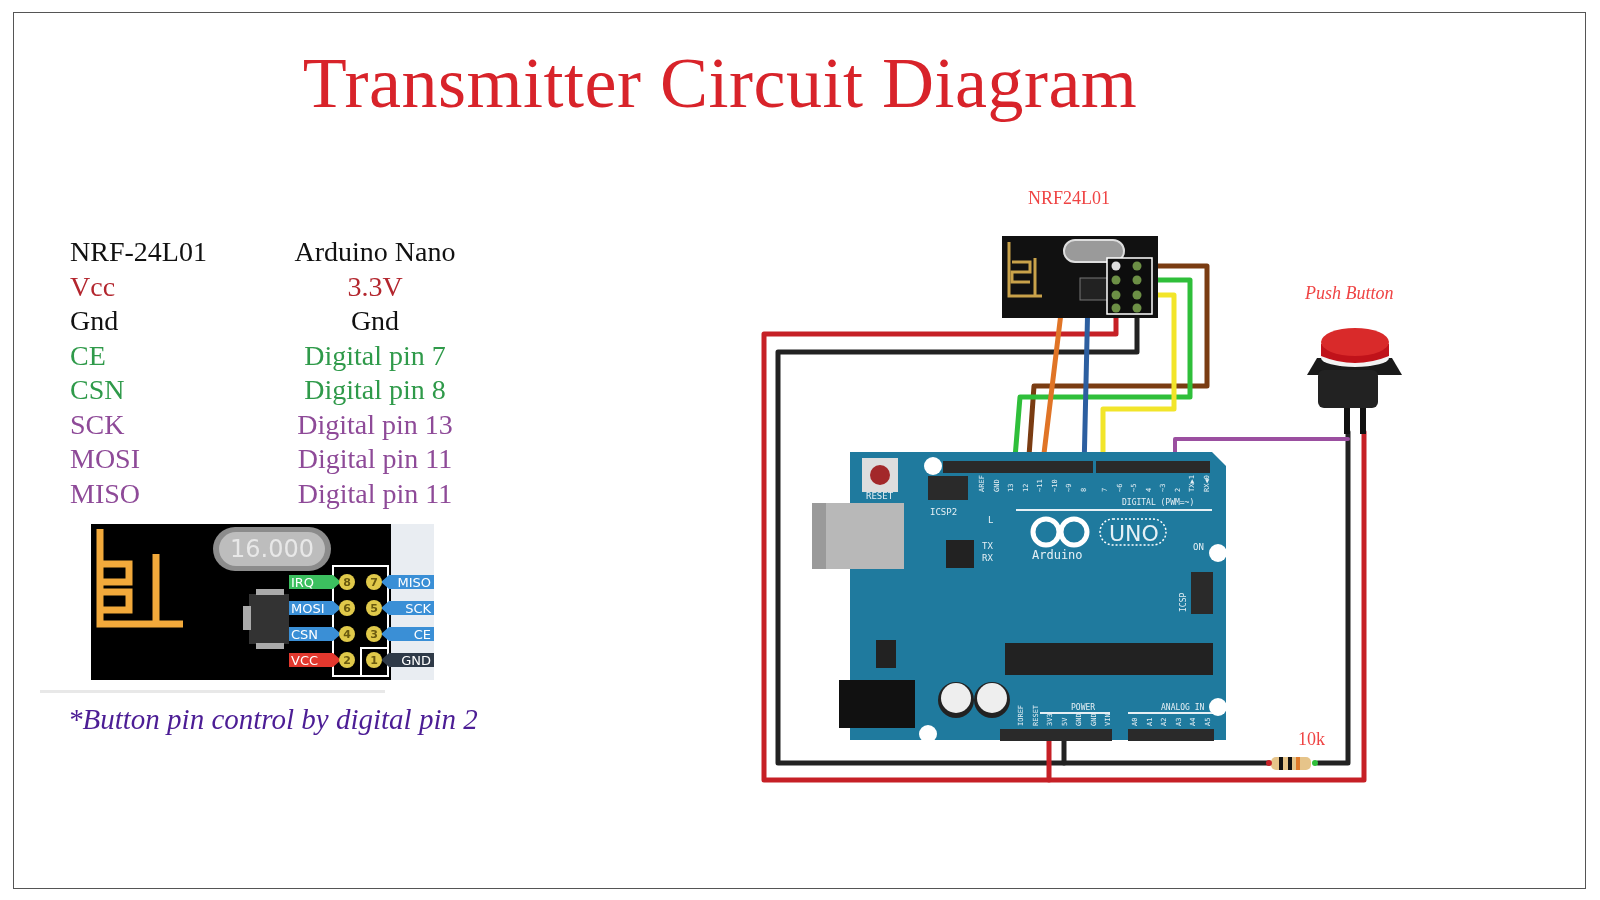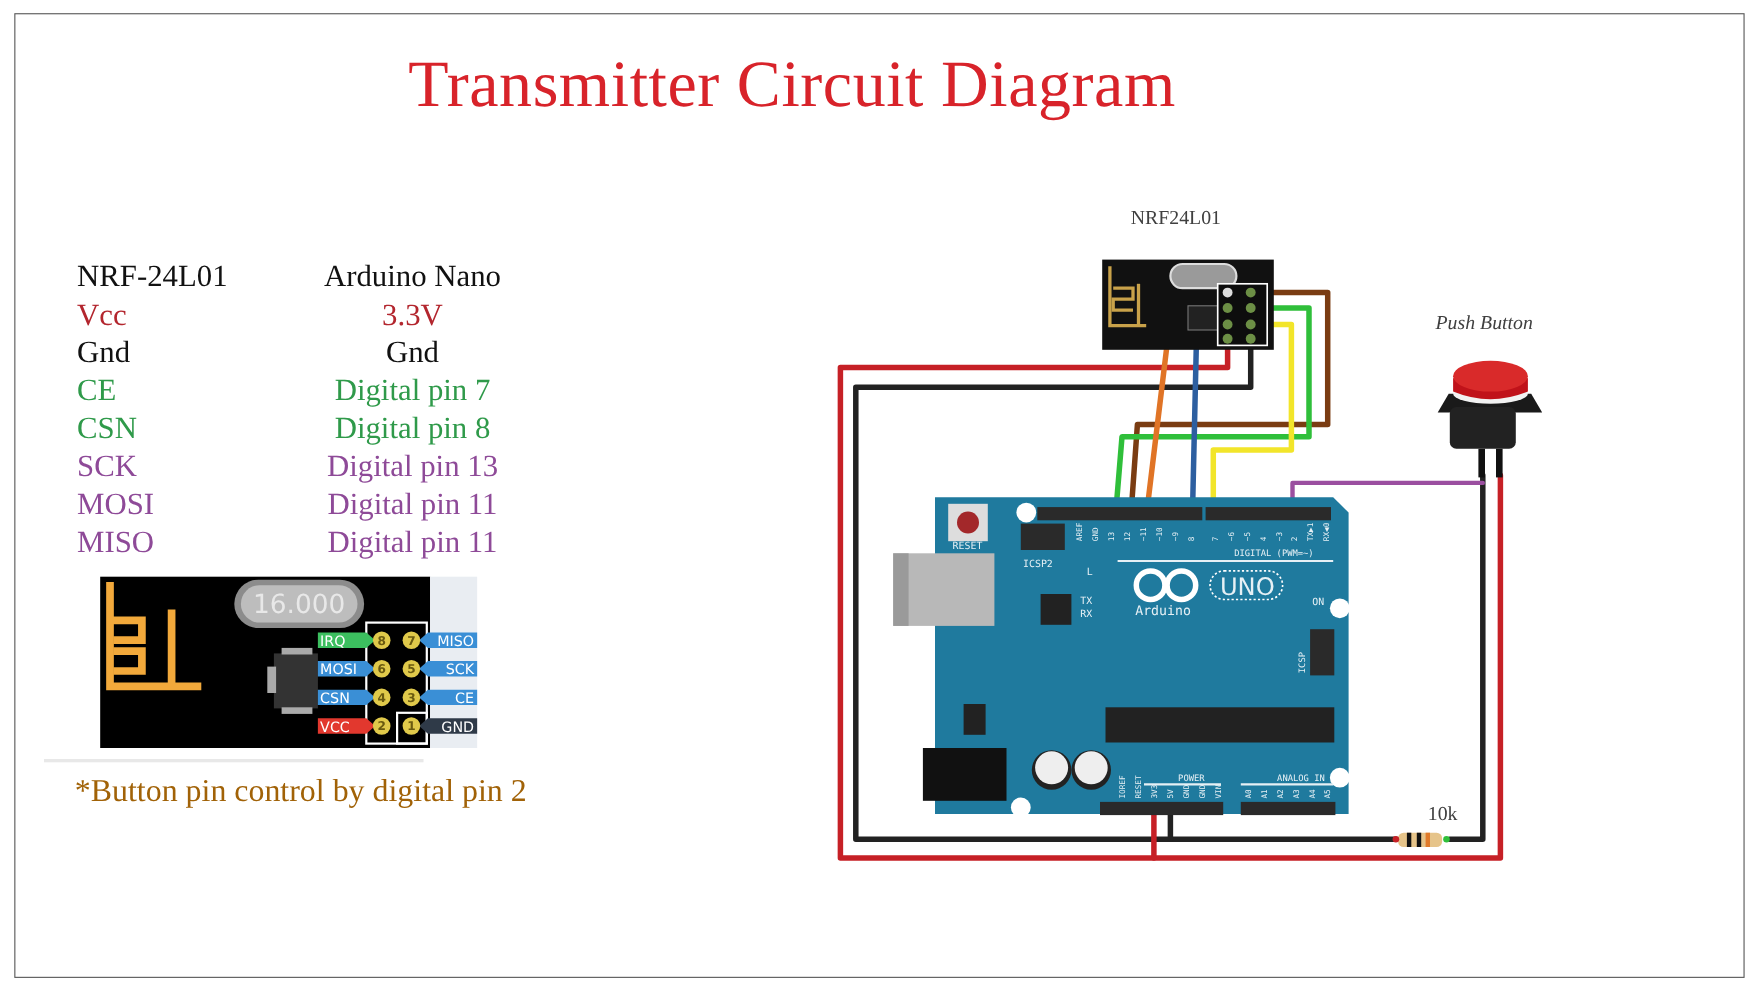--- a/index.html
+++ b/index.html
@@ -1,31 +1,31 @@
 <!DOCTYPE html>
 <html><head>
 <meta charset="utf-8">
 <style>
   html, body { margin:0; padding:0; background:#ffffff; }
   body { width:1600px; height:900px; position:relative; overflow:hidden; font-family:"Liberation Serif", serif; }
   .frame { position:absolute; left:13px; top:12px; width:1573px; height:877px; border:1px solid #555; box-sizing:border-box; }
-  .title { position:absolute; left:0; top:42px; width:1440px; text-align:center; font-size:60px; color:#d8232a; font-family:"Liberation Serif", serif; letter-spacing:0.5px; }
+  .title { position:absolute; left:0; top:42px; width:1440px; text-align:center; font-size:72px; color:#d8232a; font-family:"Liberation Serif", serif; letter-spacing:0.5px; }
   .pin-table { position:absolute; left:70px; top:236px; }
   .pin-row { position:relative; height:34.5px; font-size:28px; white-space:nowrap; }
   .pin-row .left { position:absolute; left:0; width:150px; text-align:left; }
   .pin-row .right { position:absolute; left:190px; width:230px; text-align:center; }
   .c-black { color:#111; }
   .c-red { color:#b3262e; }
   .c-green { color:#2f9a4a; }
   .c-purple { color:#8e4a98; }
   .module-pic { position:absolute; left:91px; top:524px; width:343px; height:156px; }
   .sep { position:absolute; left:40px; top:690px; width:345px; height:3px; background:#e8e8e8; }
-  .note { position:absolute; left:68px; top:703px; font-size:29px; color:#a16207; }
+  .note { position:absolute; left:68px; top:703px; font-size:29px; color:#4c1d95;font-style:italic; }
   .circuit { position:absolute; left:0; top:0; width:1600px; height:900px; }
-  .lbl { position:absolute; font-size:18px; color:#404040; font-family:"Liberation Serif", serif; }
+  .lbl { position:absolute; font-size:18px; color:#ef4444; font-family:"Liberation Serif", serif; }
 </style>
 </head>
 <body>
 
 <div class="frame"></div>
 
 <div class="title">Transmitter Circuit Diagram</div>
 
 <div class="pin-table">
   <div class="pin-row c-black">

